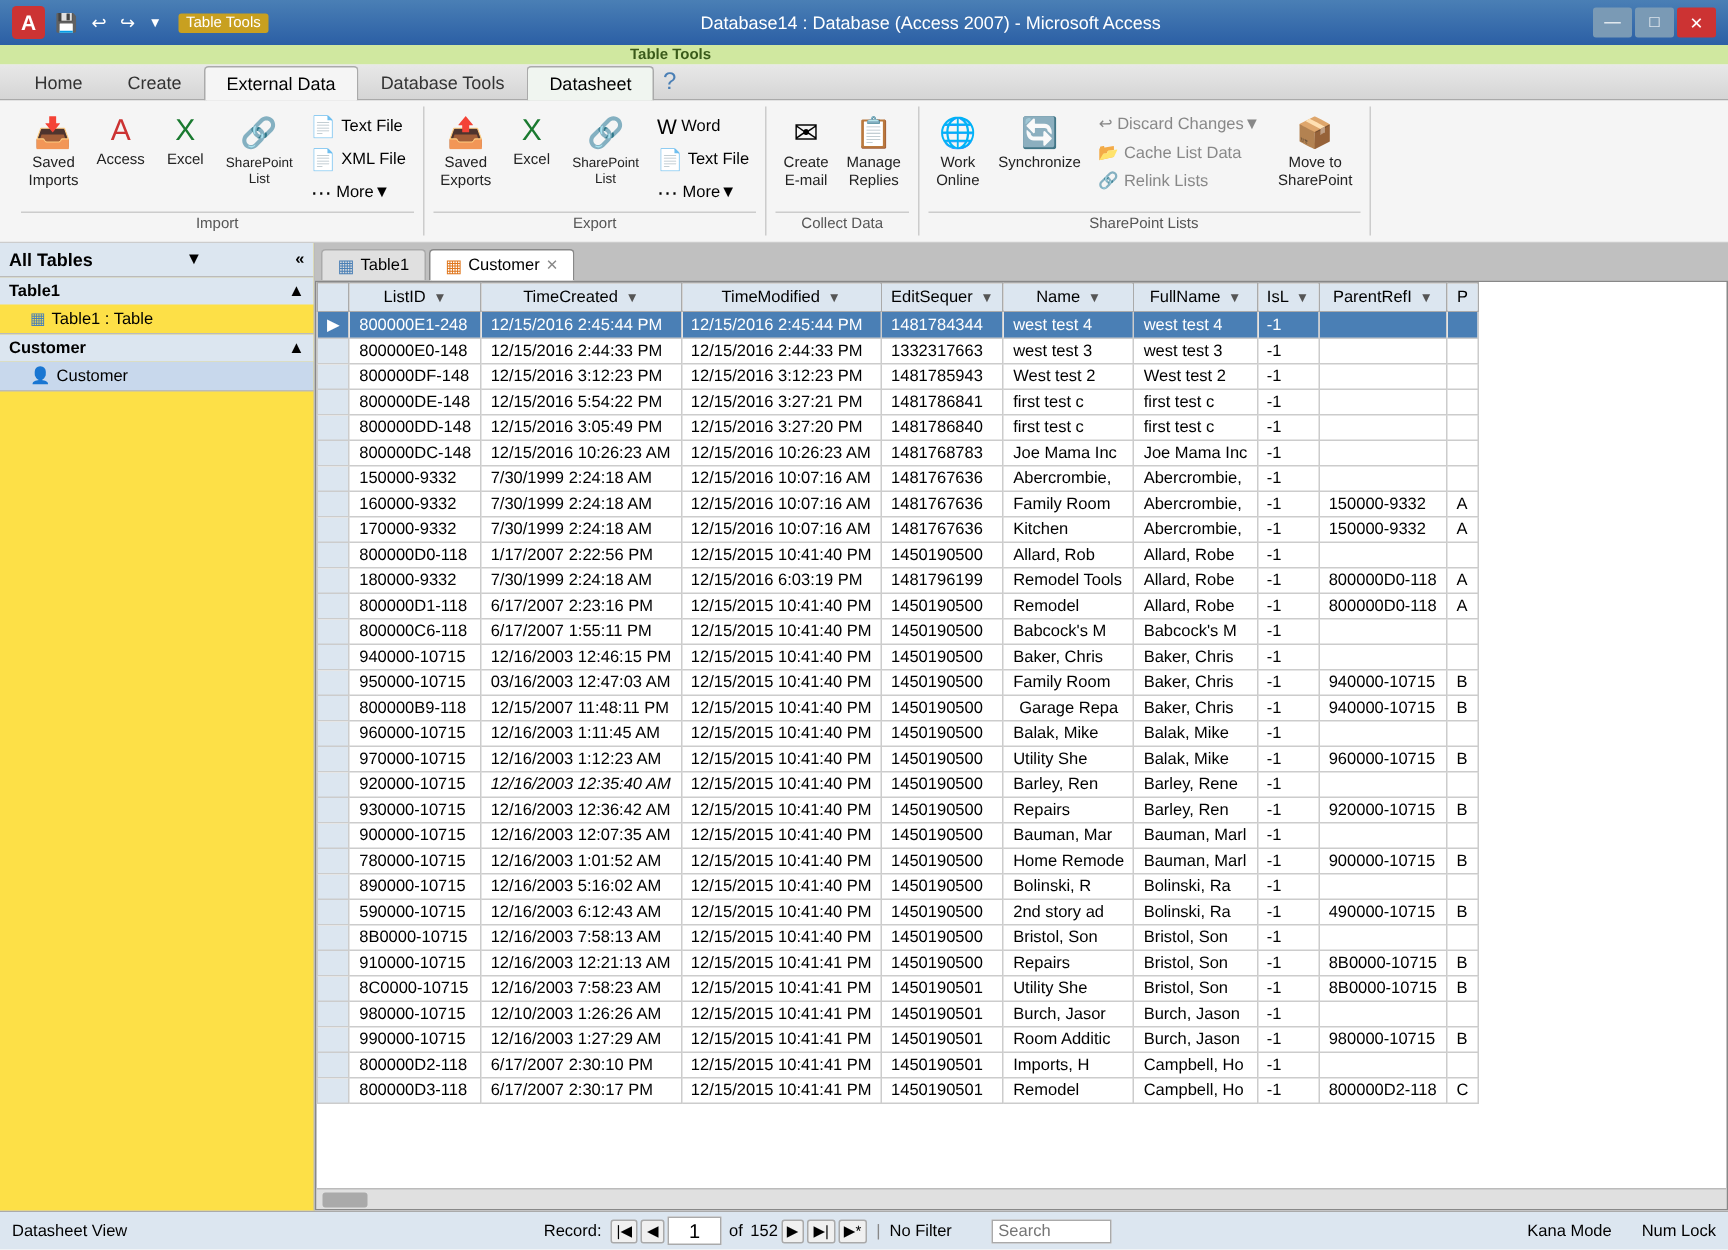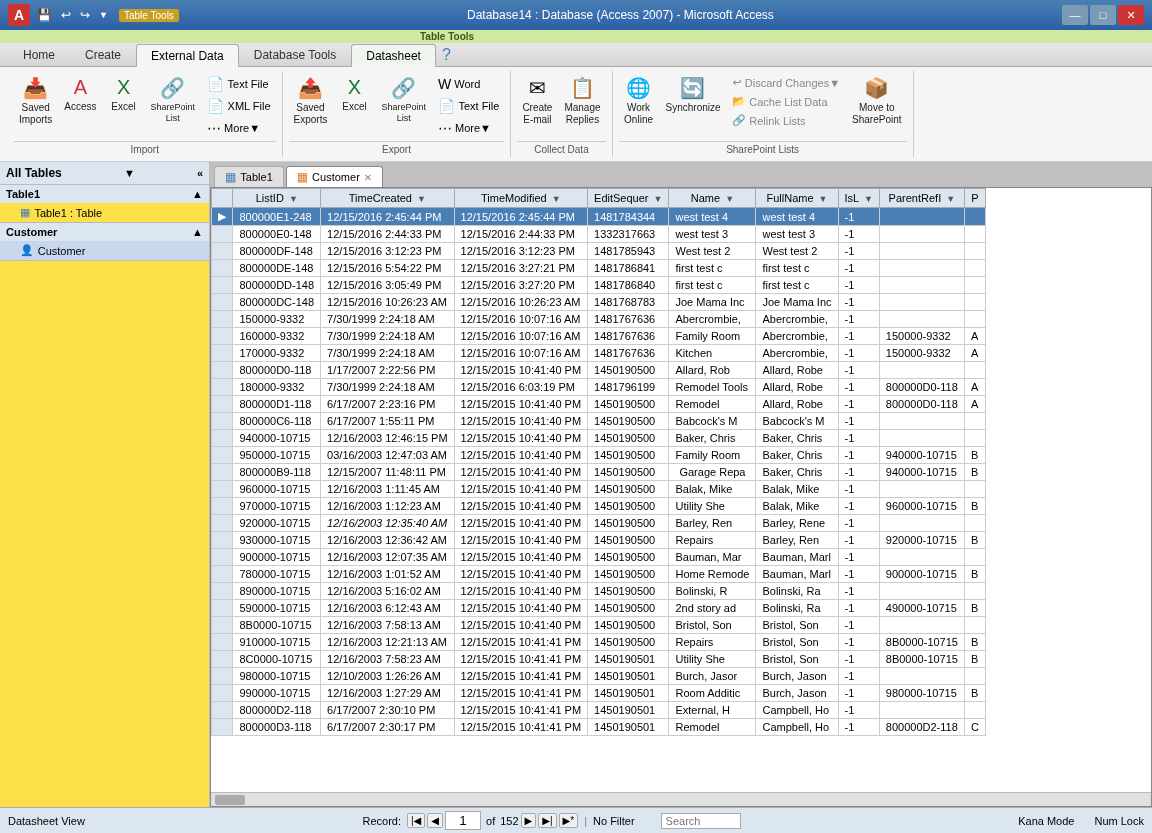--- a/index.html
+++ b/index.html
@@ -664,21 +664,21 @@
                 <td style="max-width: 140px; overflow: hidden; text-overflow: ellipsis; white-space: nowrap;">-1</td>
                 <td style="max-width: 140px; overflow: hidden; text-overflow: ellipsis; white-space: nowrap;">980000-10715</td>
                 <td style="max-width: 140px; overflow: hidden; text-overflow: ellipsis; white-space: nowrap;">B</td>
               </tr>
               <tr>
                 <td class="row-selector-cell"></td>
                 <td style="max-width: 140px; overflow: hidden; text-overflow: ellipsis; white-space: nowrap;">800000D2-118</td>
                 <td style="max-width: 140px; overflow: hidden; text-overflow: ellipsis; white-space: nowrap;">6/17/2007  2:30:10 PM</td>
                 <td style="max-width: 140px; overflow: hidden; text-overflow: ellipsis; white-space: nowrap;">12/15/2015 10:41:41 PM</td>
                 <td style="max-width: 140px; overflow: hidden; text-overflow: ellipsis; white-space: nowrap;">1450190501</td>
-                <td style="max-width: 140px; overflow: hidden; text-overflow: ellipsis; white-space: nowrap;">External, H</td>
+                <td style="max-width: 140px; overflow: hidden; text-overflow: ellipsis; white-space: nowrap;">Imports, H</td>
                 <td style="max-width: 140px; overflow: hidden; text-overflow: ellipsis; white-space: nowrap;">Campbell, Ho</td>
                 <td style="max-width: 140px; overflow: hidden; text-overflow: ellipsis; white-space: nowrap;">-1</td>
                 <td style="max-width: 140px; overflow: hidden; text-overflow: ellipsis; white-space: nowrap;"></td>
                 <td style="max-width: 140px; overflow: hidden; text-overflow: ellipsis; white-space: nowrap;"></td>
               </tr>
               <tr>
                 <td class="row-selector-cell"></td>
                 <td style="max-width: 140px; overflow: hidden; text-overflow: ellipsis; white-space: nowrap;">800000D3-118</td>
                 <td style="max-width: 140px; overflow: hidden; text-overflow: ellipsis; white-space: nowrap;">6/17/2007  2:30:17 PM</td>
                 <td style="max-width: 140px; overflow: hidden; text-overflow: ellipsis; white-space: nowrap;">12/15/2015 10:41:41 PM</td>

